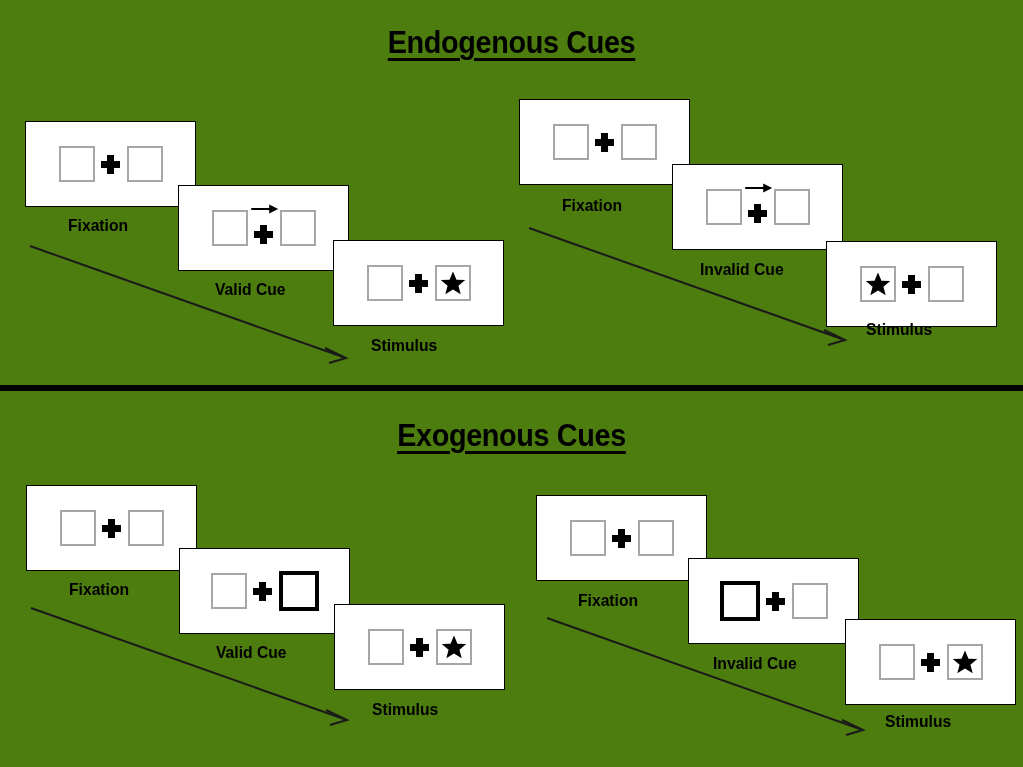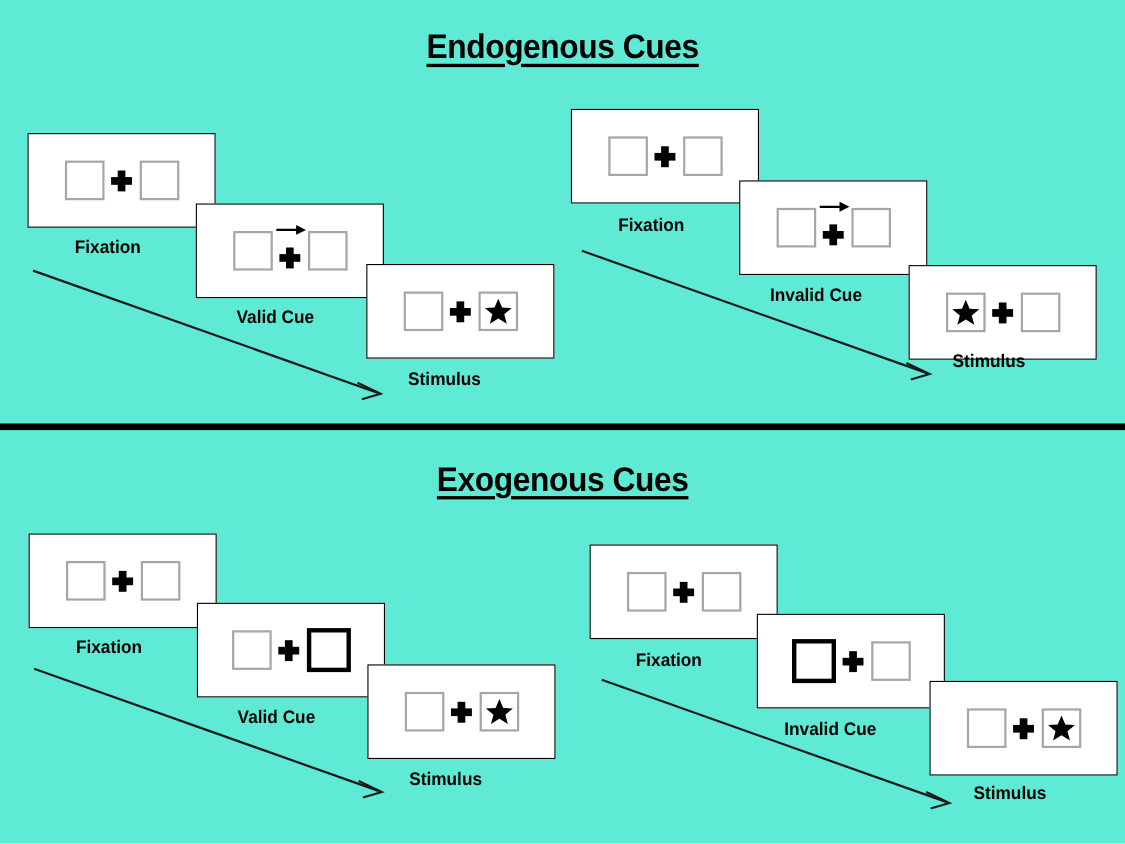--- a/index.html
+++ b/index.html
@@ -10,21 +10,21 @@
   }
   body {
     font-family: "Liberation Sans", sans-serif;
     color: #000000;
   }
   #page {
     position: relative;
     width: 1023px;
     height: 767px;
     overflow: hidden;
-    background: #5eead4;
+    background: #4d7c0f;
   }
 
   
   .section-title {
     position: absolute;
     font-weight: bold;
     font-size: 31px;
     letter-spacing: -0.4px;
     text-decoration: underline;
     text-underline-offset: 5px;

